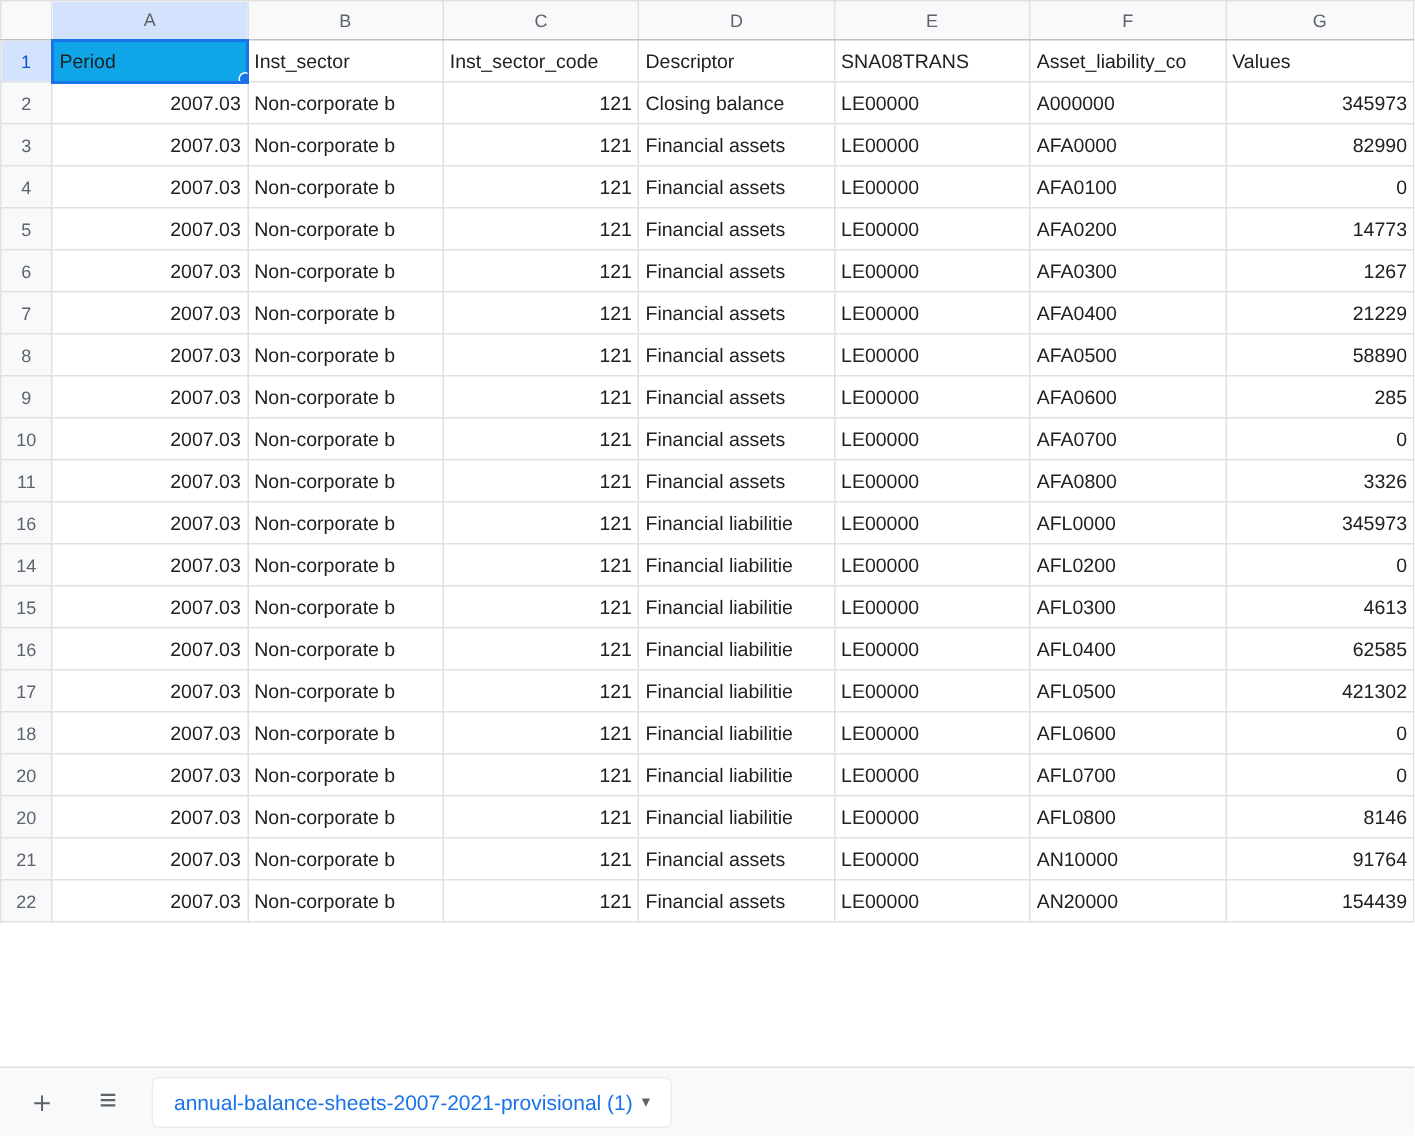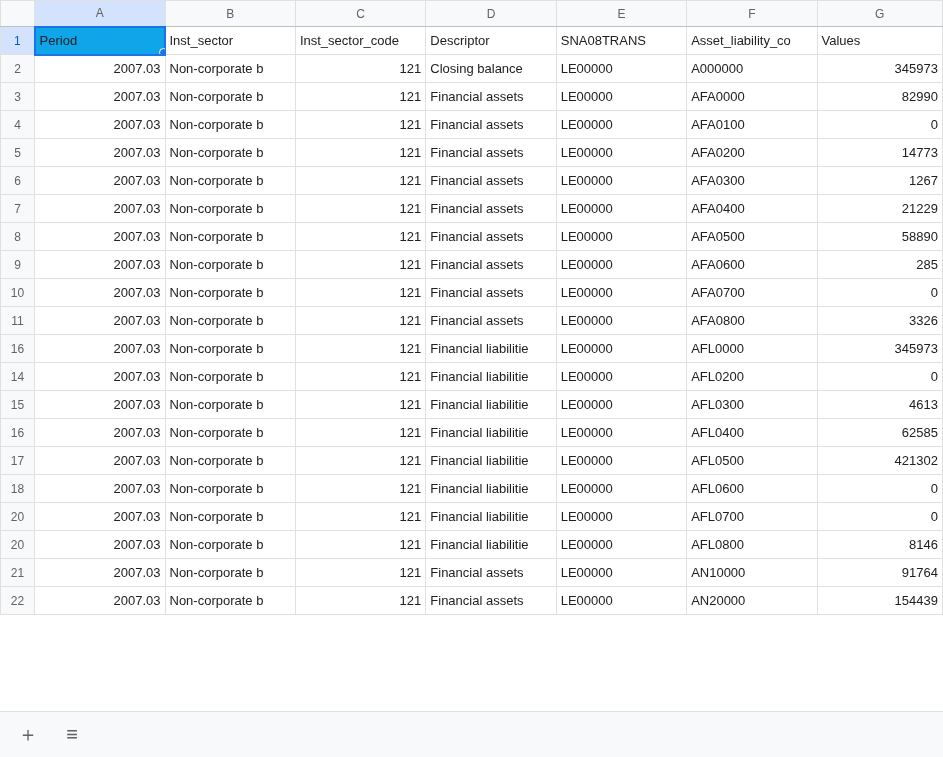--- a/index.html
+++ b/index.html
@@ -374,13 +374,17 @@
     </table>
 </div>
 
 <div class="tab-bar">
   <div class="icon-btn" title="Add sheet">
     <span>＋</span>
   </div>
   <div class="icon-btn" title="All sheets">
     <span>≡</span>
   </div>
+  <div class="sheet-tab">
+    <span>annual-balance-sheets-2007-2021-provisional (1)</span>
+    <span class="chevron">▾</span>
+  </div>
 </div>
 
 </body></html>

